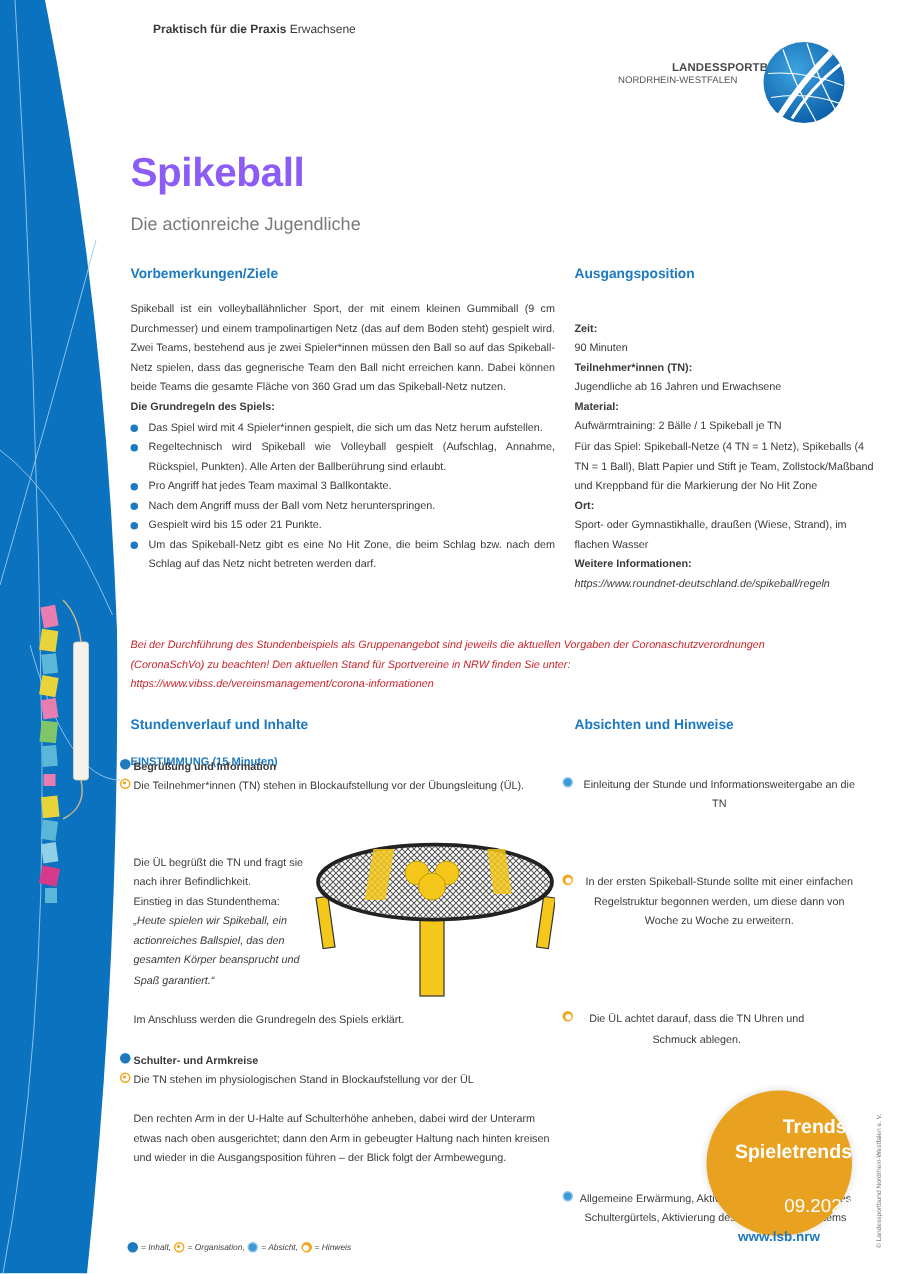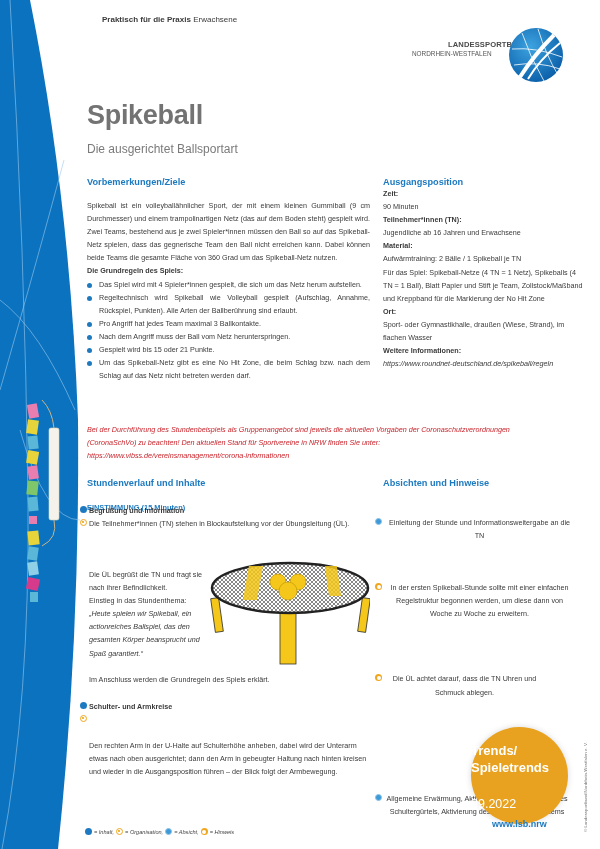--- a/index.html
+++ b/index.html
@@ -11,33 +11,33 @@
 
     .abs { position: absolute; }
     .header-line { left: 78px; top: 15px; font-size: 8px; color: #3a3a3a; }
     .header-line b { font-weight: bold; padding-left: 24px; }
 
     .logo-text { left: 412px; top: 40px; text-align: left; }
     .logo-text .l1 { font-size: 7.6px; font-weight: bold; color: #4a4a4a; letter-spacing: 0.1px; margin-left: 36px; }
     .logo-text .l2 { font-size: 6.4px; color: #555; margin-top: 1px; }
     .logo-globe { left: 508px; top: 27px; }
 
-    .title { left: 87px; top: 100px; font-size: 27px; font-weight: bold; color: #737373; letter-spacing: -0.3px; }
+    .title { left: 87px; top: 100px; font-size: 27px; font-weight: bold; color: #8b5cf6; letter-spacing: -0.3px; }
     .subtitle { left: 87px; top: 142px; font-size: 12px; color: #7a7a7a; }
 
     .h2 { font-size: 9.2px; font-weight: bold; color: #1e7ac0; }
     .body-text { font-size: 7.2px; line-height: 13.1px; color: #3a3a3a; }
 
     .intro { left: 87px; top: 199px; width: 283px; text-align: justify; }
     .rules-head { font-weight: bold; }
     ul.bullets { list-style: none; }
     ul.bullets li { position: relative; padding-left: 12px; }
     ul.bullets li::before { content: ""; position: absolute; left: 0; top: 5px; width: 5px; height: 5px; border-radius: 50%; background: #1e7ac0; }
 
-    .rahmen { left: 383px; top: 187px; width: 200px; }
+    .rahmen { left: 383px; top: 212px; width: 200px; }
     .rahmen .lbl { font-weight: bold; }
     .rahmen .link { font-style: italic; }
 
     .corona { left: 87px; top: 423px; width: 500px; font-size: 7.2px; line-height: 13px; color: #c8252c; font-style: italic; }
 
     .einst { left: 87px; top: 503px; font-size: 7.4px; color: #1e7ac0; font-weight: bold; }
 
     .row { position: relative; padding-left: 9px; }
     .dot-inhalt { position: absolute; left: 0; top: 2px; width: 7px; height: 7px; border-radius: 50%; background: #1e7ac0; }
     .dot-org { position: absolute; left: 0; top: 2px; width: 7px; height: 7px; border-radius: 50%; border: 1.5px solid #f0a61e; background: #fff; }
@@ -53,21 +53,21 @@
     .greet i { font-style: italic; }
     .after { left: 89px; top: 673px; width: 280px; }
 
     .block2 { left: 80px; top: 700px; width: 290px; }
     .block2-text { left: 89px; top: 739px; width: 285px; }
 
     .abs-col { left: 375px; width: 200px; text-align: center; }
 
     .net { left: 210px; top: 560px; }
 
-    .badge { left: 471px; top: 727px; width: 97px; height: 97px; border-radius: 50%; background: #e8a21f; color: #fff; text-align: left; box-shadow: 0 0 6px rgba(0,0,0,0.15); }
+    .badge { left: 471px; top: 727px; width: 97px; height: 97px; border-radius: 50%; background: #e8a21f; color: #fff; text-align: right; box-shadow: 0 0 6px rgba(0,0,0,0.15); }
     .badge .t1 { margin-top: 15px; font-size: 13px; font-weight: bold; line-height: 17px; }
     .badge .t2 { font-size: 13px; font-weight: bold; line-height: 17px; }
     .badge .t3 { font-size: 12.5px; line-height: 18px; margin-top: 19px; }
 
     .url { left: 492px; top: 819px; font-size: 9px; font-weight: bold; color: #1e7ac0; }
     .copyright { left: 583px; top: 832px; transform-origin: 0 0; transform: rotate(-90deg); font-size: 4.4px; color: #777; white-space: nowrap; }
 
     .legend { left: 85px; top: 828px; font-size: 5.6px; color: #444; font-style: italic; display: flex; align-items: center; gap: 2px; }
     .legend .lg { position: relative; display: inline-block; width: 7px; height: 7px; }
     .legend .lg > span { top: 0; }
@@ -123,21 +123,21 @@
   <circle cx="28" cy="28" r="27" fill="url(#gg)"></circle>
   <path d="M12 50 Q26 28 46 8" stroke="#fff" stroke-width="4" fill="none"></path>
   <path d="M20 52 Q32 32 52 16" stroke="#fff" stroke-width="2" fill="none"></path>
   <path d="M4 22 Q28 20 54 30" stroke="#fff" stroke-width="0.8" fill="none"></path>
   <path d="M6 38 Q30 34 52 42" stroke="#fff" stroke-width="0.8" fill="none"></path>
   <path d="M14 6 Q22 30 36 54" stroke="#fff" stroke-width="0.8" fill="none"></path>
   <path d="M30 2 Q38 28 50 48" stroke="#fff" stroke-width="0.8" fill="none"></path>
 </svg>
 
 <div class="abs title">Spikeball</div>
-<div class="abs subtitle">Die ausgerichtet Ballsportart</div>
+<div class="abs subtitle">Die actionreiche Jugendliche</div>
 
 <div class="abs h2" style="left:87px;top:177px;">Vorbemerkungen/Ziele</div>
 <div class="abs body-text intro">
   <p>Spikeball ist ein volleyballähnlicher Sport, der mit einem kleinen Gummiball (9 cm Durchmesser) und einem trampolinartigen Netz (das auf dem Boden steht) gespielt wird. Zwei Teams, bestehend aus je zwei Spieler*innen müssen den Ball so auf das Spikeball-Netz spielen, dass das gegnerische Team den Ball nicht erreichen kann. Dabei können beide Teams die gesamte Fläche von 360 Grad um das Spikeball-Netz nutzen.</p>
   <p class="rules-head">Die Grundregeln des Spiels:</p>
   <ul class="bullets">
     <li>Das Spiel wird mit 4 Spieler*innen gespielt, die sich um das Netz herum aufstellen.</li>
     <li>Regeltechnisch wird Spikeball wie Volleyball gespielt (Aufschlag, Annahme, Rückspiel, Punkten). Alle Arten der Ballberührung sind erlaubt.</li>
     <li>Pro Angriff hat jedes Team maximal 3 Ballkontakte.</li>
     <li>Nach dem Angriff muss der Ball vom Netz herunterspringen.</li>
@@ -208,20 +208,21 @@
   <circle cx="78" cy="31" r="9" fill="#f5c71a" stroke="#b89200" stroke-width="0.6"></circle>
 </svg>
 
 <div class="abs body-text block2">
   <div class="row" style="font-weight:bold;">
     <span class="dot-inhalt"></span>
     <span>Schulter- und Armkreise</span>
   </div>
   <div class="row">
     <span class="dot-org"></span>
+    <span>Die TN stehen im physiologischen Stand in Blockaufstellung vor der ÜL</span>
   </div>
 </div>
 <div class="abs body-text block2-text">
   <div>Den rechten Arm in der U-Halte auf Schulterhöhe anheben, dabei wird der Unterarm etwas nach oben ausgerichtet; dann den Arm in gebeugter Haltung nach hinten kreisen und wieder in die Ausgangsposition führen – der Blick folgt der Armbewegung.</div>
 </div>
 
 <div class="abs body-text abs-col row" style="top:516px;">
   <span class="dot-absicht"></span>
   <span>Einleitung der Stunde und Informationsweitergabe an die TN</span>
 </div>

